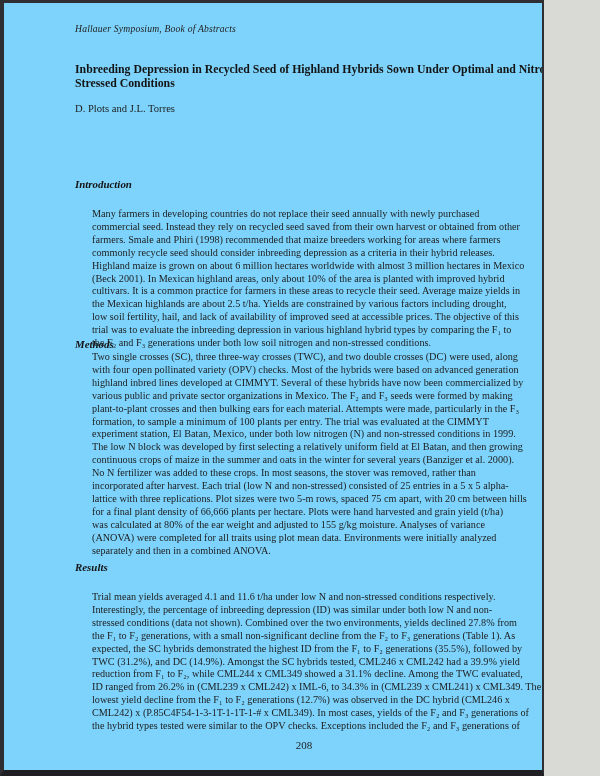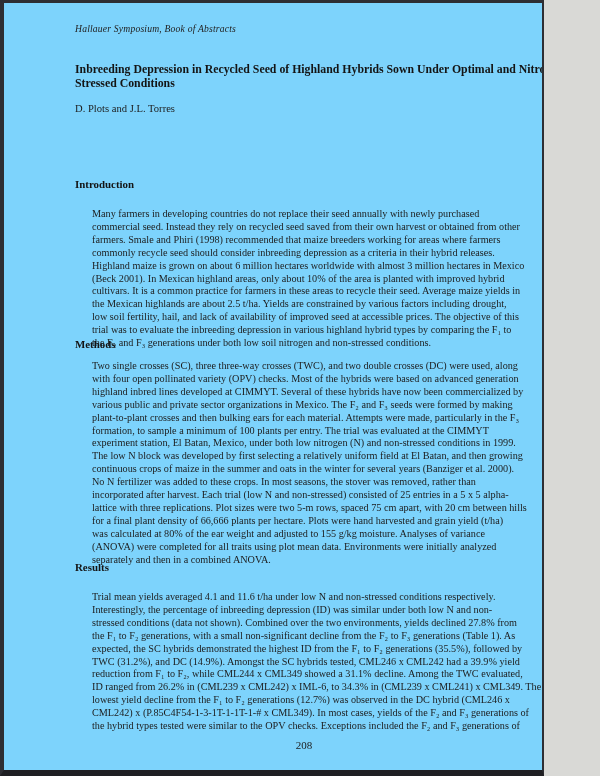--- a/index.html
+++ b/index.html
@@ -48,32 +48,33 @@
     top: 123px;
     font-size: 10.6px;
     line-height: 13.2px;
     white-space: pre;
   }
   .sec-heading {
     margin: 0;
     font-size: 10.9px;
     font-weight: bold;
     color: #141414;
+    font-style: italic;
   }
   .body-text {
     margin: 17px;
     font-size: 10.2px;
     line-height: 12.9px;
     white-space: pre;
     color: #1c1c1c;
   }
   .h-intro   { top: 175px; }
   .b-intro   { top: 188px; }
   .h-methods { top: 335px; }
-  .b-methods { top: 340px; }
+  .b-methods { top: 331px; }
   .h-results { top: 558px; }
   .b-results { top: 571px; }
   .page-number {
     position: absolute;
     top: 736px;
     left: 0;
     width: 600px;
     text-align: center;
     font-size: 11px;
     color: #1c1c1c;

